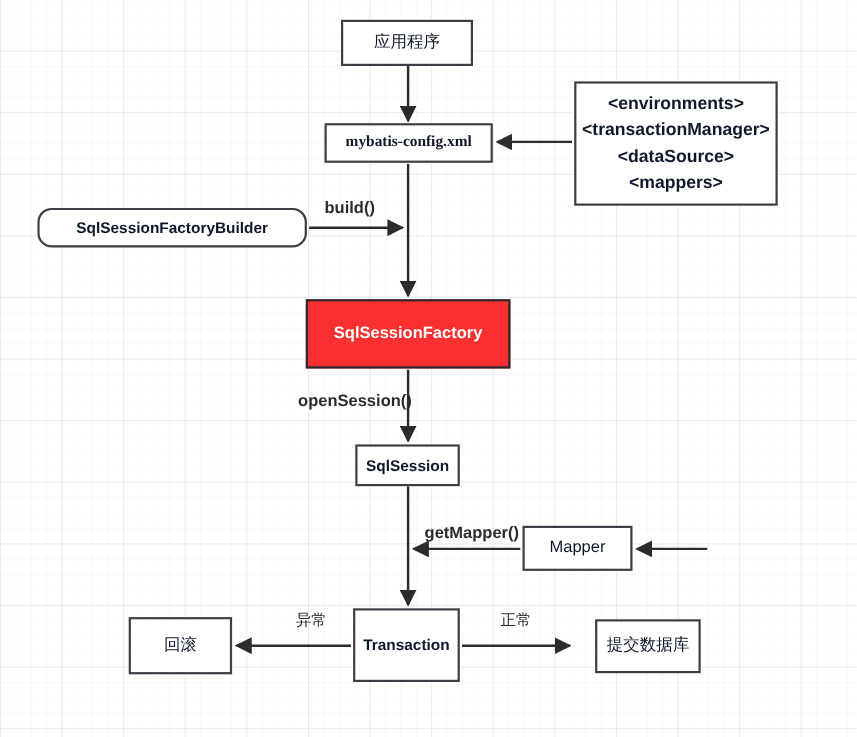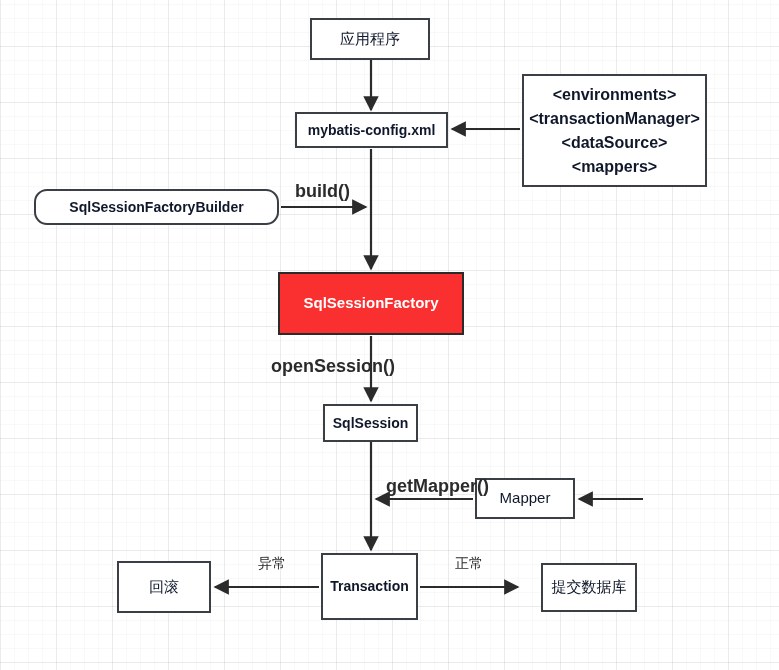--- a/index.html
+++ b/index.html
@@ -55,21 +55,21 @@
   }
   .node.multi {
     flex-direction: column;
     font-weight: bold;
     font-size: 16px;
     line-height: 1.5;
   }
   .edge-label {
     position: absolute;
     color: #2b2b2b;
-    font-size: 18px;
+    font-size: 15px;
     font-weight: bold;
     white-space: nowrap;
     z-index: 3;
   }
   .edge-label.cjk { font-size: 14px; font-weight: normal; }
 </style>
 </head>
 <body>
 
 <div id="canvas">
@@ -99,21 +99,21 @@
       <path d="M 371 442 L 371 550"></path>
 
       <path d="M 319 587 L 215 587"></path>
 
       <path d="M 420 587 L 518 587"></path>
     </g>
   </svg>
 
   <div class="node cjk" style="left:310px; top:18px; width:120px; height:42px;">应用程序</div>
 
-  <div class="node bold" style="left:295px; top:112px; width:153px; height:36px;">mybatis-config.xml</div>
+  <div class="node bold" style="left:295px; top:112px; width:153px; height:36px;font-family:Liberation Serif, serif;">mybatis-config.xml</div>
 
   <div class="node multi" style="left:522px; top:74px; width:185px; height:113px;">
     <span>&lt;environments&gt;</span>
     <span>&lt;transactionManager&gt;</span>
     <span>&lt;dataSource&gt;</span>
     <span>&lt;mappers&gt;</span>
   </div>
 
   <div class="node bold" style="left:34px; top:189px; width:245px; height:36px;border-radius:13px;">SqlSessionFactoryBuilder</div>
 
@@ -129,17 +129,17 @@
   <div class="node cjk" style="left:117px; top:561px; width:94px; height:52px;">回滚</div>
 
   <div class="node cjk" style="left:522px; top:563px; width:96px; height:49px;margin-left:19px;">提交数据库</div>
 
   <div class="edge-label" style="left:295px; top:181px;">build()</div>
 
   <div class="edge-label" style="left:271px; top:356px;">openSession()</div>
 
   <div class="edge-label" style="left:386px; top:476px;">getMapper()</div>
 
-  <div class="edge-label cjk" style="left:258px; top:555px;">异常</div>
+  <div class="edge-label cjk" style="left:269px; top:555px;">异常</div>
 
   <div class="edge-label cjk" style="left:455px; top:555px;">正常</div>
 
 </div>
 
 </body></html>

